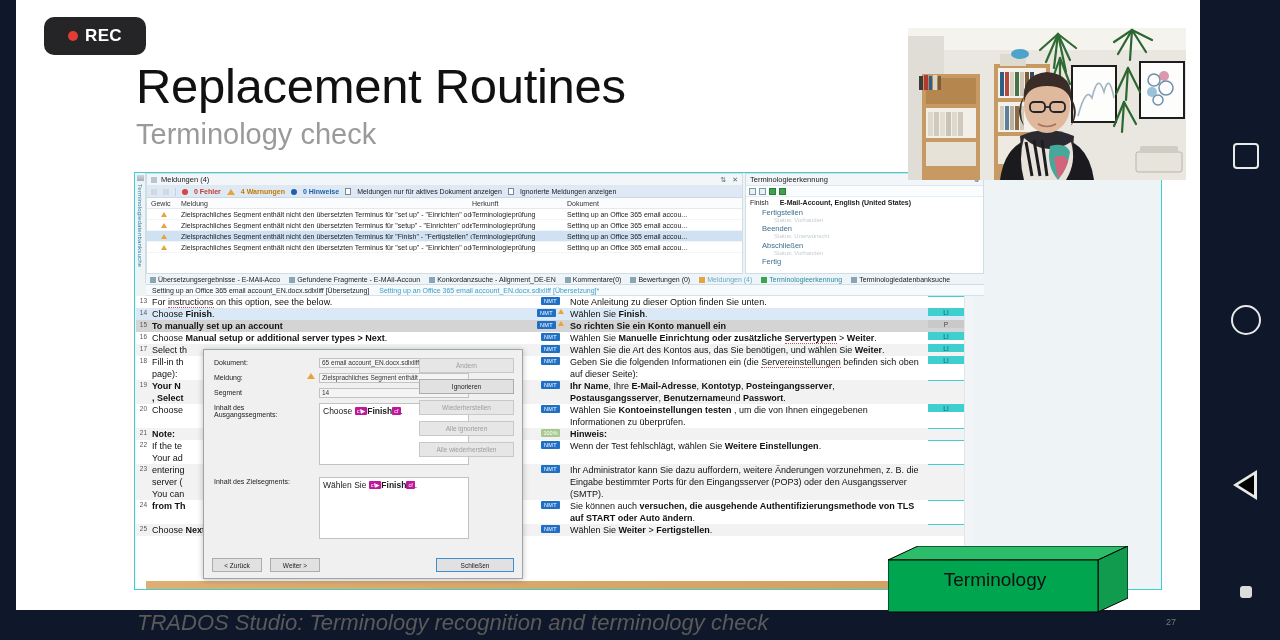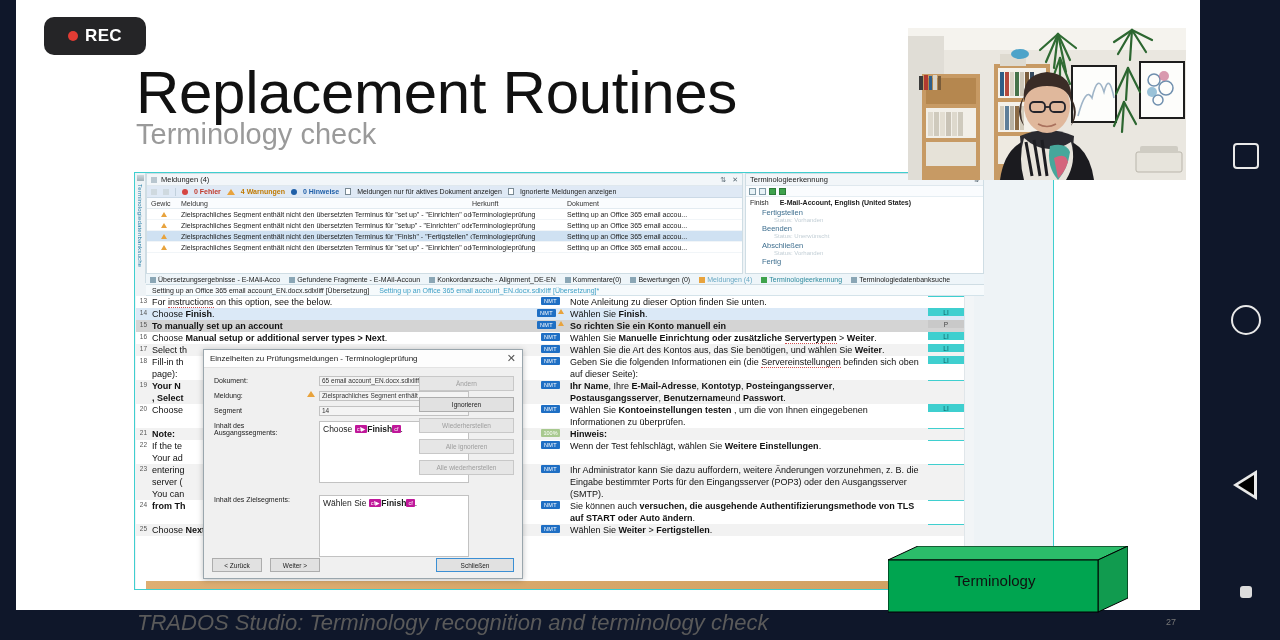--- a/index.html
+++ b/index.html
@@ -22,21 +22,21 @@
     position:absolute; left:28px; top:17px; width:102px; height:38px;
     background:#252527; border-radius:10px;
     display:flex; align-items:center; justify-content:center; gap:7px;
   }
   #rec-dot { width:10px; height:10px; border-radius:50%; background:#e23c34; }
   #rec-label { color:#fff; font-size:17px; font-weight:bold; letter-spacing:.4px; }
 
   
   #slide-title {
     position:absolute; left:120px; top:58px;
-    font-size:60px; color:#111; font-weight:400; letter-spacing:-.3px;
+    font-size:49px; color:#111; font-weight:400; letter-spacing:-.3px;
     white-space:nowrap;
   }
   #slide-subtitle {
     position:absolute; left:120px; top:118px;
     font-size:29px; color:#9a9a9a; font-weight:400; white-space:nowrap;
   }
 
   
   #slide-caption {
     position:absolute; left:121px; top:610px;
@@ -54,21 +54,21 @@
     letter-spacing:.3px;
   }
   #share-watermark .wm-strong { color:#d8d8d8; }
 
   
   #terminology-box { position:absolute; left:872px; top:546px; width:240px; height:68px; }
   #terminology-box svg { display:block; }
   #terminology-box .box-label {
     position:absolute; left:0; top:0; width:214px; height:68px;
     display:flex; align-items:center; justify-content:center;
-    font-size:15px; color:#101010;
+    font-size:19px; color:#101010;
   }
 
   
   #webcam-tile {
     position:absolute; left:908px; top:28px; width:278px; height:152px;
     overflow:hidden; background:#d9d4cc;
   }
 
   
   .nav-btn { position:absolute; }
@@ -80,21 +80,21 @@
     border-top:15px solid transparent; border-bottom:15px solid transparent;
     border-right:24px solid #e9e9e9; }
   #nav-back-inner { position:absolute; left:1238px; top:475px; width:0; height:0;
     border-top:10px solid transparent; border-bottom:10px solid transparent;
     border-right:16px solid #000; }
   #nav-dot { left:1240px; top:586px; width:12px; height:12px;
     background:#dcdcdc; border-radius:3px; }
 
   
   #trados-window {
-    position:absolute; left:118px; top:172px; width:920px; height:418px;
+    position:absolute; left:118px; top:172px; width:1028px; height:418px;
     background:#eef3f6; border:1.5px solid #3fcfcf;
     font-family:"Liberation Sans", sans-serif; font-size:7px; color:#1b1b1b;
     overflow:hidden;
   }
 
   
   #vertical-dock {
     position:absolute; left:0; top:0; width:11px; height:110px;
     background:#eef3f6; border-right:1px solid #cfdde4;
   }
@@ -521,24 +521,20 @@
               <div class="seg-tgt">Wählen Sie <b>Weiter</b> &gt; <b>Fertigstellen</b>.</div>
               <div class="seg-st st-teal"></div>
             </div>
           </div>
         <div id="col-scroll"></div>
       </div>
 
       <div id="editor-bottom-strip"></div>
 
       <div id="details-dialog">
-        <div id="dlg-titlebar">
-          <span id="dlg-title">Einzelheiten zu Prüfungsmeldungen - Terminologieprüfung</span>
-          <span id="dlg-close">✕</span>
-        </div>
         <div id="dlg-body">
 
           <div class="dlg-row">
             <span class="dlg-label">Dokument:</span>
             <span class="dlg-warn"></span>
             <span class="dlg-input">65 email account_EN.docx.sdlxliff</span>
           </div>
 
           <div class="dlg-row">
             <span class="dlg-label">Meldung:</span>

